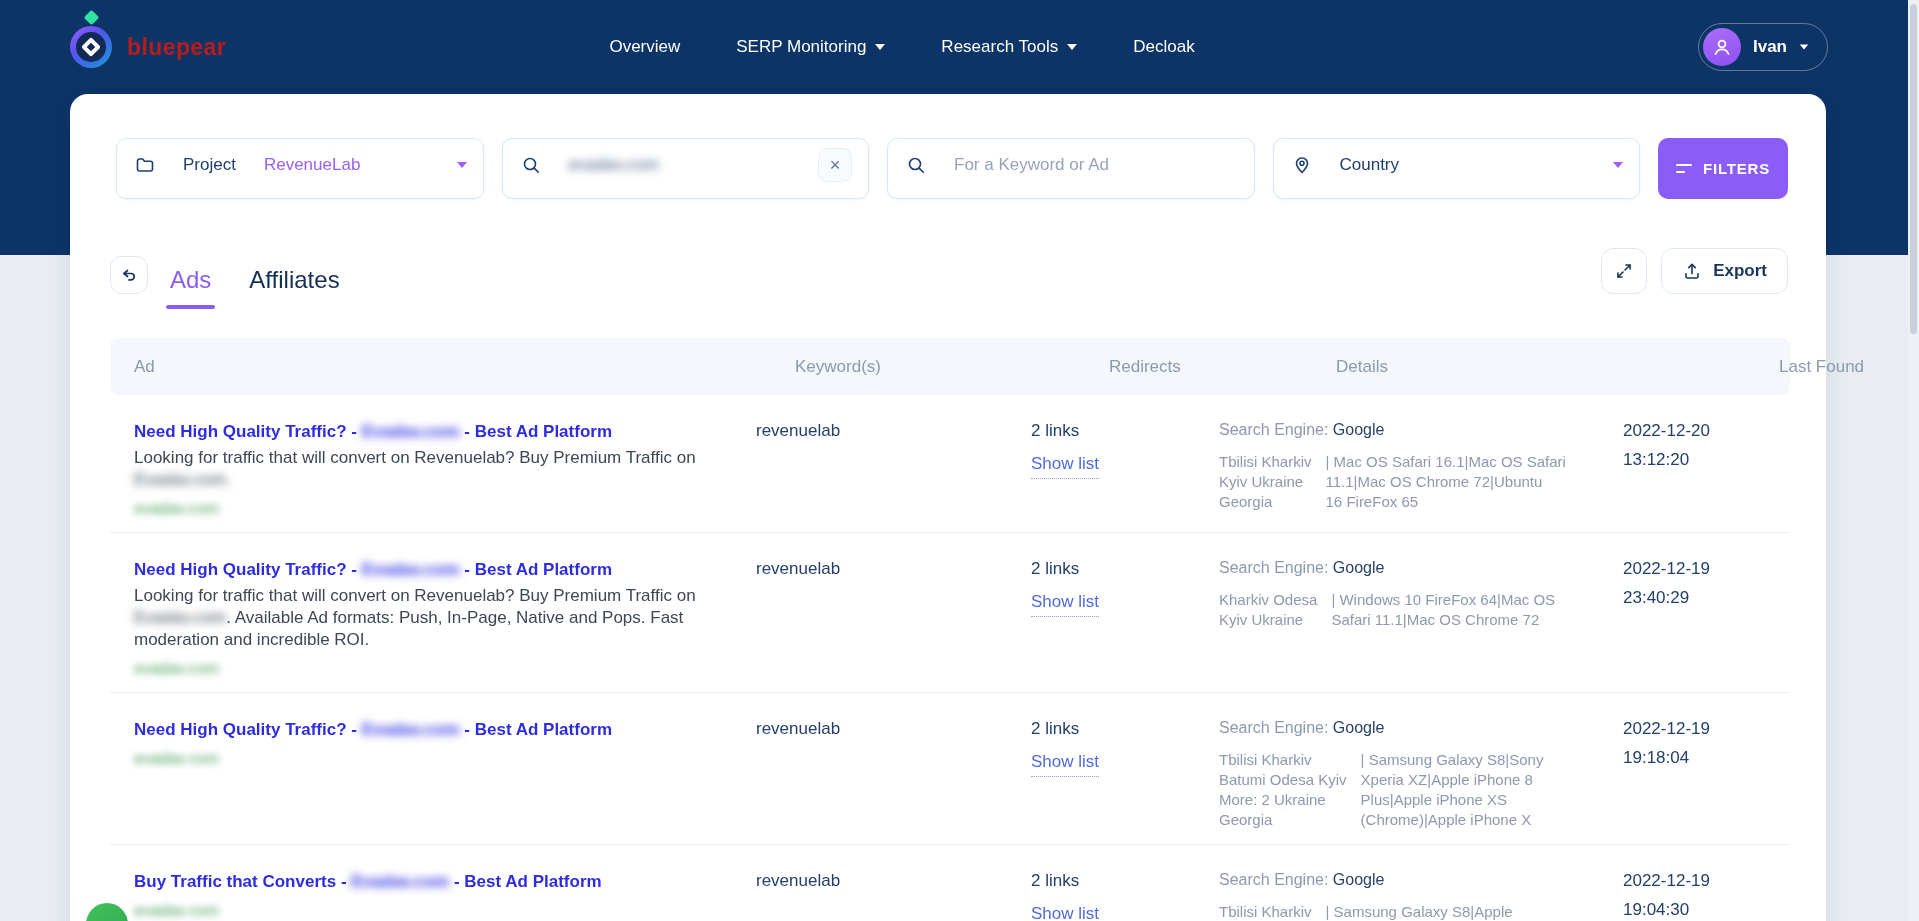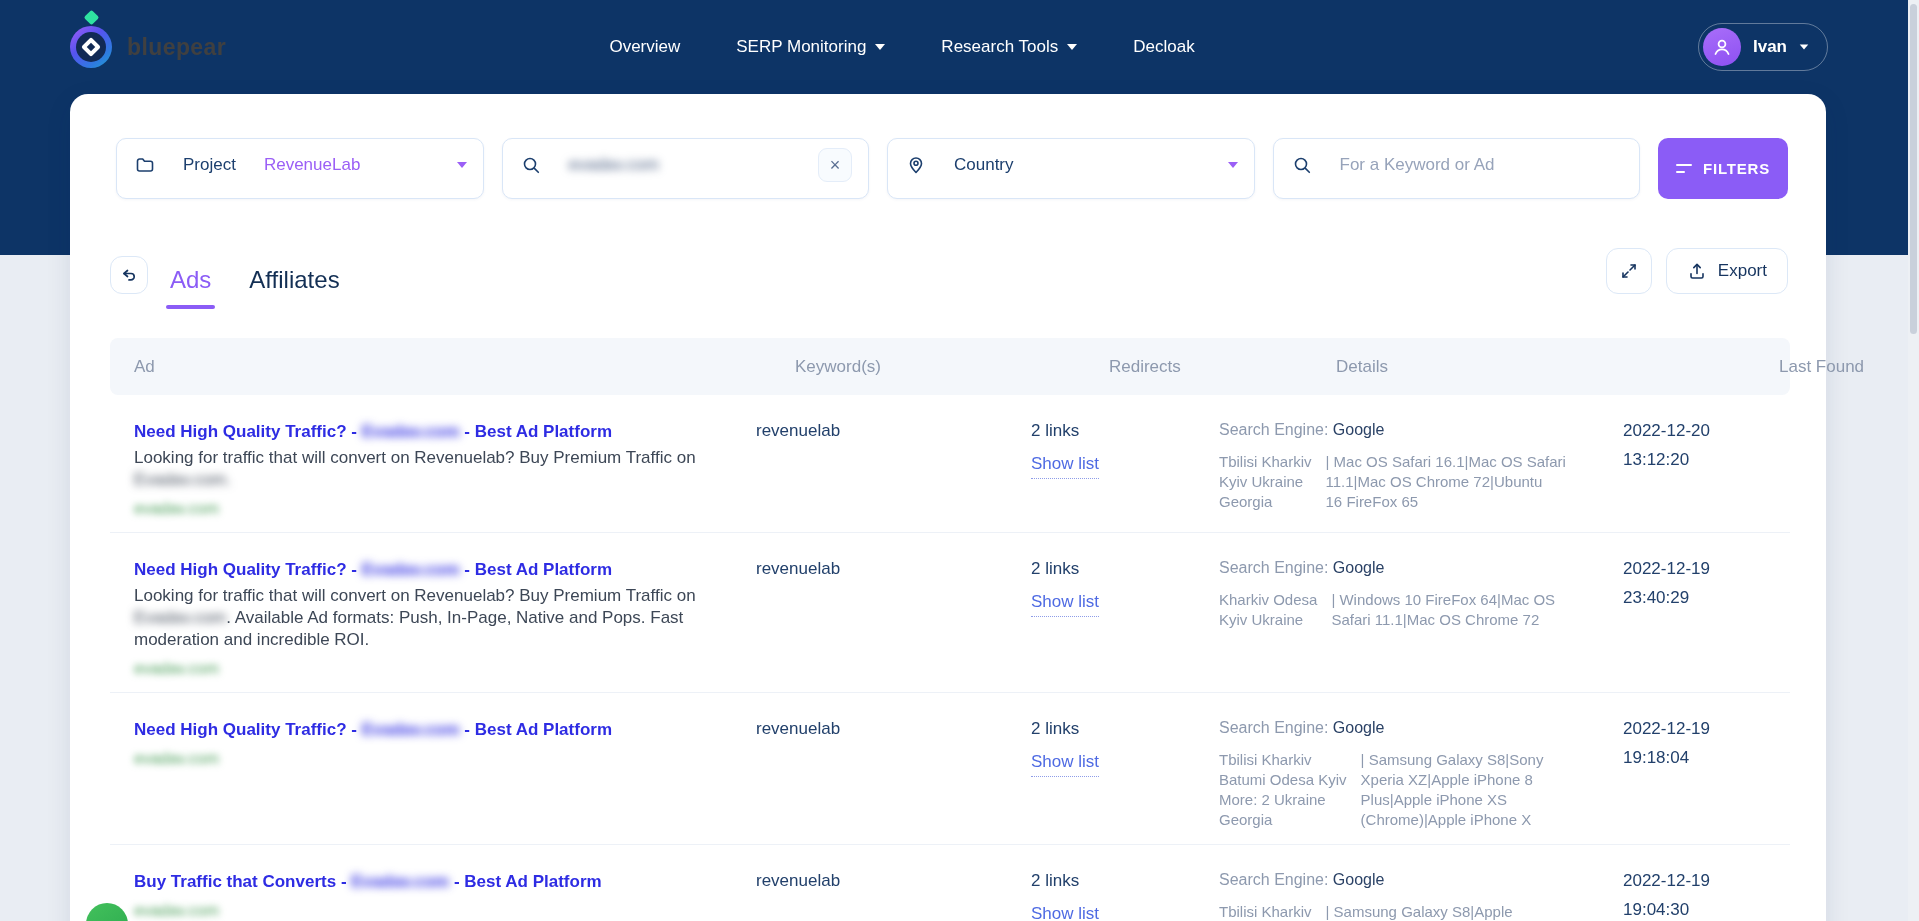--- a/index.html
+++ b/index.html
@@ -10,21 +10,21 @@
   .navy-band { position:absolute; top:0; left:0; width:1919px; height:255px; background:#0d3466; }
   .topbar { position:absolute; top:0; left:0; width:1908px; height:94px; display:flex; align-items:center; padding:0 80px 0 70px; }
 
   .logo-group { display:flex; align-items:center; position:relative; }
   .logo-mark { position:relative; width:42px; height:42px; border-radius:50%;
     background:linear-gradient(140deg,#9a5cf6 5%,#5653ef 40%,#2e7be0 75%,#1fa3cf 100%); }
   .logo-mark::before { content:""; position:absolute; inset:6px; border-radius:50%; background:#122a55; }
   .logo-diamond { position:absolute; left:14px; top:14px; width:14px; height:14px; background:#ffffff; transform:rotate(45deg); border-radius:2px; }
   .logo-hole { position:absolute; left:18px; top:18px; width:6px; height:6px; background:#122a55; transform:rotate(45deg); }
   .logo-spark { position:absolute; left:16px; top:-14px; width:11px; height:11px; background:#2fe3a1; transform:rotate(45deg); border-radius:2px; }
-  .brand-name { color:#404040; font-size:23px; font-weight:600; letter-spacing:0.4px; margin-left:15px; }
+  .brand-name { color:#b91c1c; font-size:23px; font-weight:600; letter-spacing:0.4px; margin-left:15px; }
 
   .main-nav { flex:1; display:flex; justify-content:center; align-items:center; gap:56px; padding-right:120px; }
   .nav-item { display:flex; align-items:center; gap:9px; color:#ffffff; font-size:17px; cursor:pointer; }
   .caret-down { width:0; height:0; border-left:5px solid transparent; border-right:5px solid transparent; border-top:6px solid currentColor; }
 
   .user-pill { display:flex; align-items:center; gap:12px; border:1px solid rgba(255,255,255,0.35); border-radius:26px; padding:4px 18px 4px 4px; }
   .user-avatar { width:38px; height:38px; border-radius:50%; background:linear-gradient(160deg,#a96ef9,#8d50f2); display:flex; align-items:center; justify-content:center; }
   .user-name { color:#ffffff; font-size:17px; font-weight:600; }
   .user-pill .caret-down { color:#ffffff; transform:scale(0.85); }
 
@@ -53,21 +53,21 @@
   
   .tabs-row { display:flex; align-items:flex-end; margin:43px 38px 0 40px; height:52px; }
   .icon-btn { display:flex; align-items:center; justify-content:center; border:1px solid #dce8f7; background:#ffffff; border-radius:12px; cursor:pointer; }
   .back-btn { width:38px; height:38px; }
   .tab { position:relative; font-size:24px; font-weight:500; cursor:pointer; }
   .tab-ads { color:#8b5cf6; margin-left:22px; }
   .tab-ads::after { content:""; position:absolute; left:-4px; bottom:-15px; width:calc(100% + 8px); height:4px; border-radius:3px; background:#8b5cf6; }
   .tab-aff { color:#132f54; margin-left:38px; }
   .tabs-spacer { flex:1; }
   .expand-btn { width:46px; height:46px; }
-  .export-btn { height:46px; padding:0 20px; margin-left:14px; display:flex; align-items:center; gap:11px; font-size:17px; color:#16345f; }
+  .export-btn { height:46px; padding:0 20px; margin-left:14px; display:flex; align-items:center; gap:11px; font-size:17px; color:#16345f;font-weight:bold; }
 
   
   .ads-table { margin:44px 36px 0 40px; width:1680px; }
   .grid-cols { display:grid; grid-template-columns:622px 275px 188px 404px 167px; }
   .thead { height:57px; align-items:center; background:#f4f7fb; border-radius:8px; padding-left:24px; color:#8d99ae; font-size:17px;gap:39px; }
   .th-last { display:flex; align-items:center; }
   .sort-ctl { display:flex; flex-direction:column; gap:3px; margin-left:auto; margin-right:22px; cursor:pointer; }
   .tri-up { width:0; height:0; border-left:4.5px solid transparent; border-right:4.5px solid transparent; border-bottom:5px solid #a8b2c3; }
   .tri-down { width:0; height:0; border-left:4.5px solid transparent; border-right:4.5px solid transparent; border-top:5px solid #a8b2c3; }
 
@@ -161,34 +161,34 @@
           <circle cx="9" cy="9" r="5.5"></circle>
             <path d="M13.4 13.4 17.3 17.3"></path>
         </svg>
         <span class="search-value blur">evadav.com</span>
         <span class="clear-btn">
             <span>×</span>
           </span>
       </div>
 
       <div class="control">
+        <svg width="20" height="20" viewBox="0 0 20 20" fill="none" stroke="#1c3f6e" stroke-width="1.6" stroke-linecap="round">
+          <circle cx="9" cy="9" r="5.5"></circle>
+            <path d="M13.4 13.4 17.3 17.3"></path>
+        </svg>
+        <span class="placeholder">For a Keyword or Ad</span>
+      </div>
+
+      <div class="control">
         <svg width="20" height="20" viewBox="0 0 20 20" fill="none" stroke="#1c3f6e" stroke-width="1.6" stroke-linejoin="round">
           <path d="M10 17.5c3.5-3.6 5.5-6.4 5.5-9a5.5 5.5 0 1 0-11 0c0 2.6 2 5.4 5.5 9z"></path>
             <circle cx="10" cy="8.3" r="2"></circle>
         </svg>
         <span class="label">Country</span>
         <span class="caret-down"></span>
-      </div>
-
-      <div class="control">
-        <svg width="20" height="20" viewBox="0 0 20 20" fill="none" stroke="#1c3f6e" stroke-width="1.6" stroke-linecap="round">
-          <circle cx="9" cy="9" r="5.5"></circle>
-            <path d="M13.4 13.4 17.3 17.3"></path>
-        </svg>
-        <span class="placeholder">For a Keyword or Ad</span>
       </div>
 
       <button class="filters-btn">
         <span class="filter-glyph">
             <i></i>
             <i></i>
           </span>
         <span>FILTERS</span>
       </button>
     </div>

